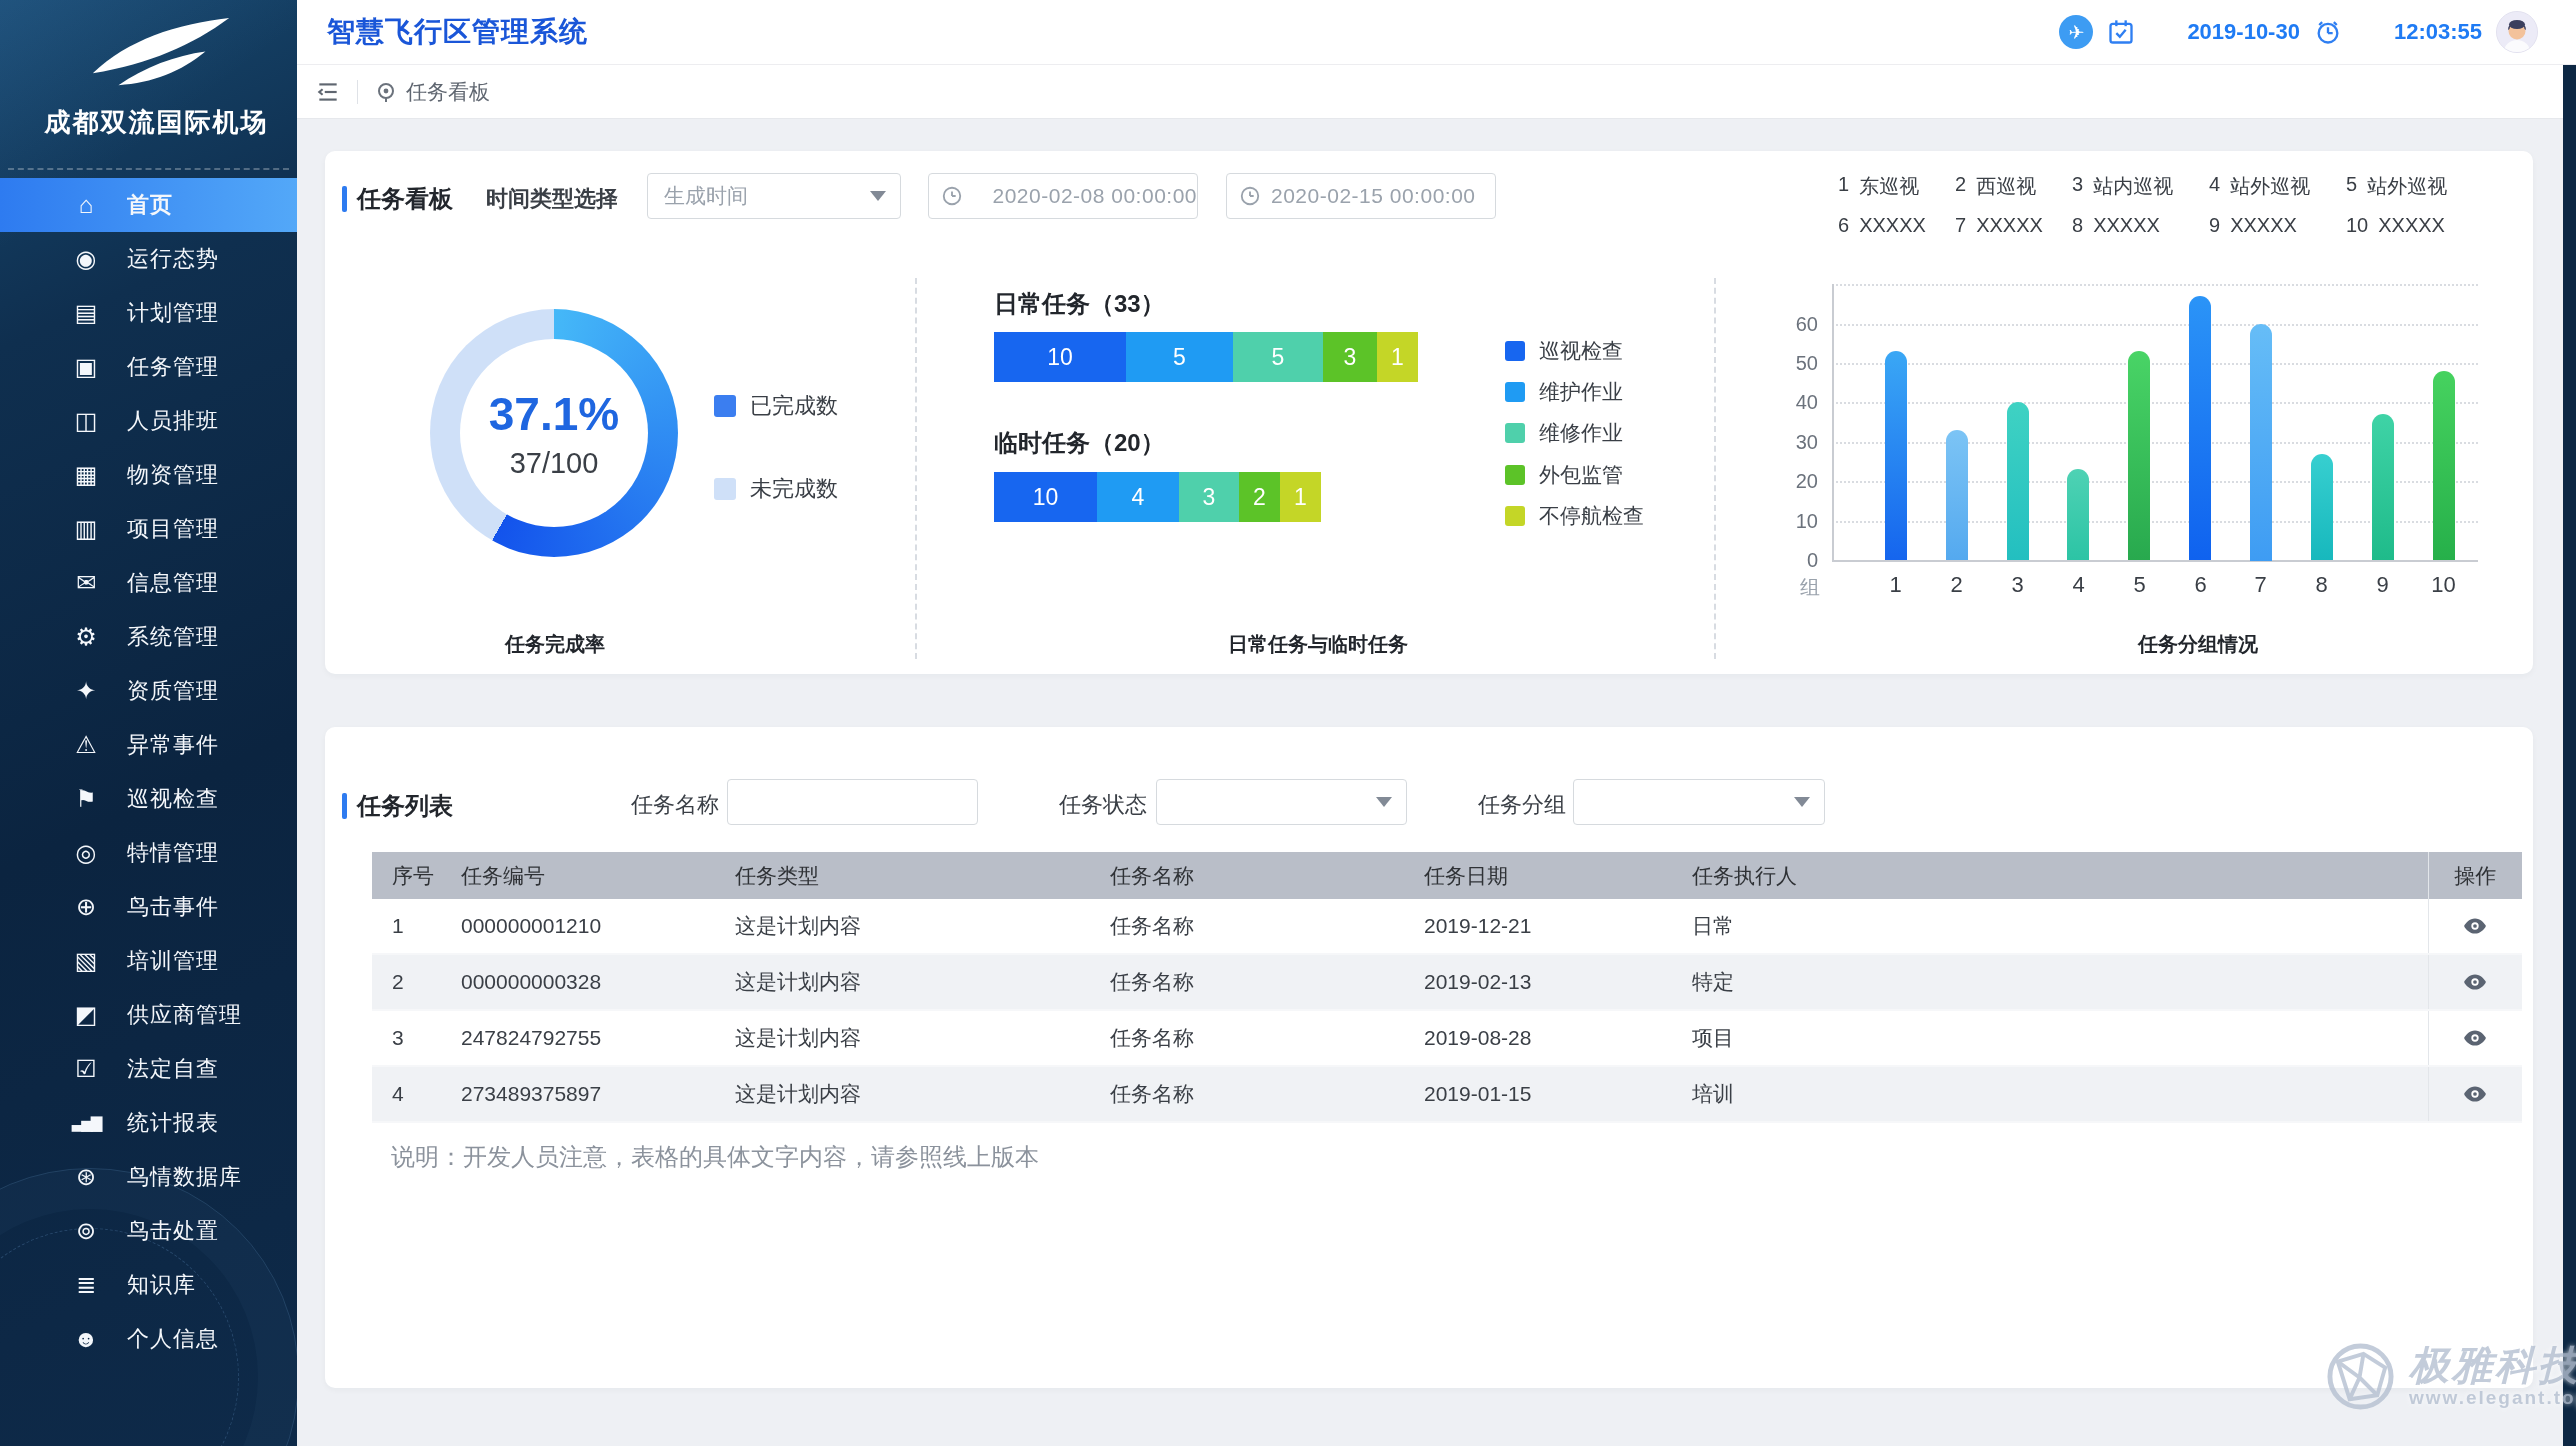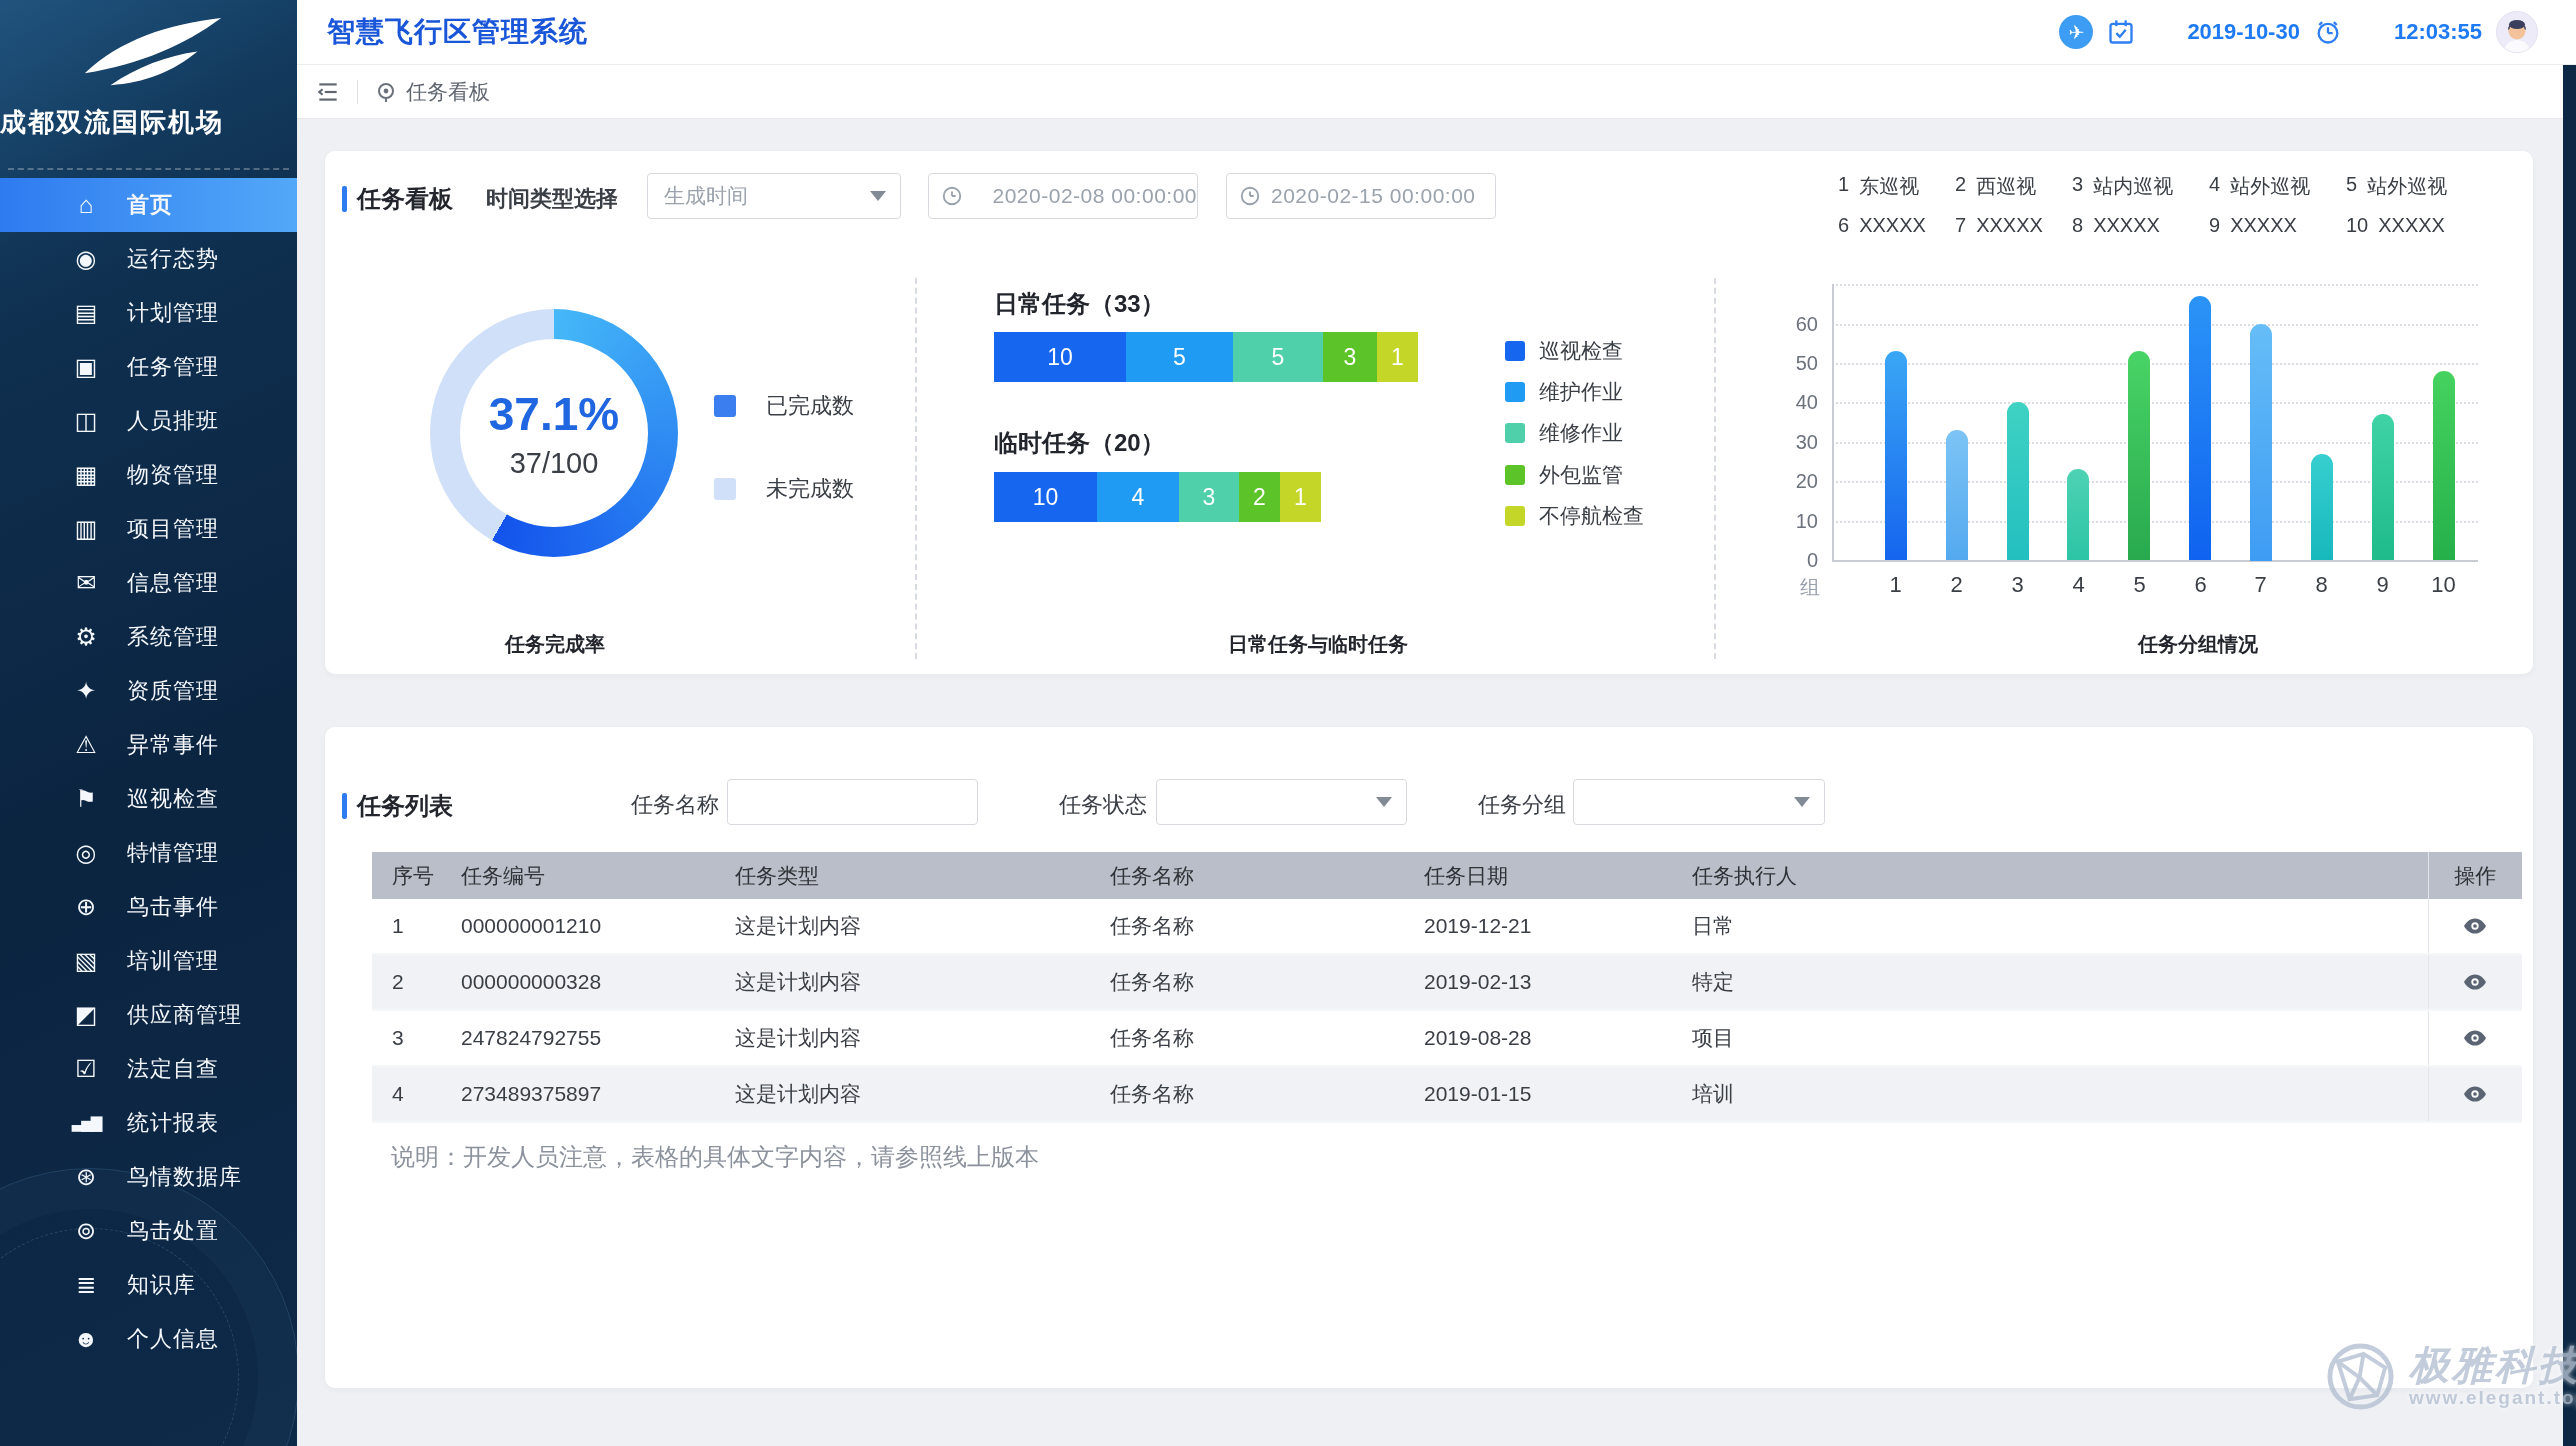--- a/index.html
+++ b/index.html
@@ -6,21 +6,21 @@
   body{width:2576px;height:1447px;position:relative;overflow:hidden;background:#eef0f4;
        font-family:"Liberation Sans","DejaVu Sans",sans-serif;color:#3a3f46;}
   
   .sidebar{position:absolute;left:0;top:0;width:297px;height:1447px;
     background:linear-gradient(155deg,#17486f 0%,#0f2f4f 22%,#0b2440 55%,#0e2a49 100%);overflow:hidden;}
   .sidebar .glow{position:absolute;left:-139px;top:-59px;width:416px;height:376px;
     background:linear-gradient(135deg,rgba(80,140,200,.28),rgba(80,140,200,0) 60%);transform:rotate(8deg);}
   .sidebar .globe{position:absolute;left:-119px;bottom:-139px;width:416px;height:416px;border-radius:50%;
     border:1px solid rgba(120,170,220,.25);box-shadow:inset 0 0 0 40px rgba(120,170,220,.05);opacity:.8;}
   .sidebar .globe:before{content:"";position:absolute;inset:59px;border-radius:50%;border:1px dashed rgba(120,170,220,.3);}
-  .logo-wrap{position:absolute;left:0;top:12px;width:297px;text-align:left;}
+  .logo-wrap{position:absolute;left:0;top:12px;width:297px;text-align:center;padding-left:8px;}
   .logo-swoosh{display:block;margin:0 auto;}
   .airport-name{margin-top:4px;color:#fff;font-size:26px;font-weight:bold;letter-spacing:2px;}
   .side-divider{position:absolute;left:8px;right:8px;top:168px;border-top:2px dashed rgba(255,255,255,.28);}
   .menu{position:absolute;left:0;top:178px;width:297px;}
   .menu-item{height:54px;display:flex;align-items:center;cursor:pointer;color:#f4f7fb;}
   .menu-item .mi-icon{width:34px;margin-left:69px;font-size:24px;text-align:center;flex:0 0 34px;}
   .menu-item .mi-icon.small{font-size:15px;letter-spacing:-2px;}
   .menu-item .mi-label{margin-left:24px;font-size:22px;letter-spacing:1px;}
   .menu-item.active{background:linear-gradient(90deg,#2e7bf0 0%,#53a8f8 100%);font-weight:bold;}
   
@@ -56,21 +56,21 @@
   .datebox .d-text{margin-left:10px;letter-spacing:0.5px;}
   
   .grp-legend{position:absolute;left:1513px;top:22px;display:grid;grid-template-columns:117px 117px 137px 137px 139px;row-gap:14px;font-size:20px;color:#3a3f46;}
   .grp-legend .gi{display:flex;gap:10px;white-space:nowrap;}
   
   .donut{position:absolute;left:105px;top:158px;width:248px;height:248px;border-radius:50%;}
   .donut:after{content:"";position:absolute;inset:30px;background:#fff;border-radius:50%;}
   .donut-center{position:absolute;left:105px;top:158px;width:248px;height:248px;display:flex;flex-direction:column;align-items:center;justify-content:center;z-index:2;}
   .donut-pct{font-size:46px;font-weight:bold;color:#1f66e0;}
   .donut-frac{font-size:29px;color:#3a3f46;margin-top:6px;}
-  .dleg{position:absolute;left:389px;display:flex;align-items:center;gap:30px;font-size:22px;}
+  .dleg{position:absolute;left:389px;display:flex;align-items:center;gap:14px;font-size:22px;}
   .sq{width:22px;height:22px;border-radius:3px;flex:0 0 22px;}
   
   .stk-label{position:absolute;font-size:24px;font-weight:bold;color:#22262c;}
   .stkbar{position:absolute;height:50px;display:flex;}
   .stkbar .seg{display:flex;align-items:center;justify-content:center;color:#fff;font-size:23px;}
   .tleg{position:absolute;left:1180px;display:flex;align-items:center;gap:14px;font-size:21px;}
   .tleg .sq{width:20px;height:20px;flex:0 0 20px;}
   
   .chart{position:absolute;left:1418px;top:99px;width:753px;height:342px;}
   .gridline{position:absolute;left:89px;width:646px;border-top:2px dotted #d9dce1;}

